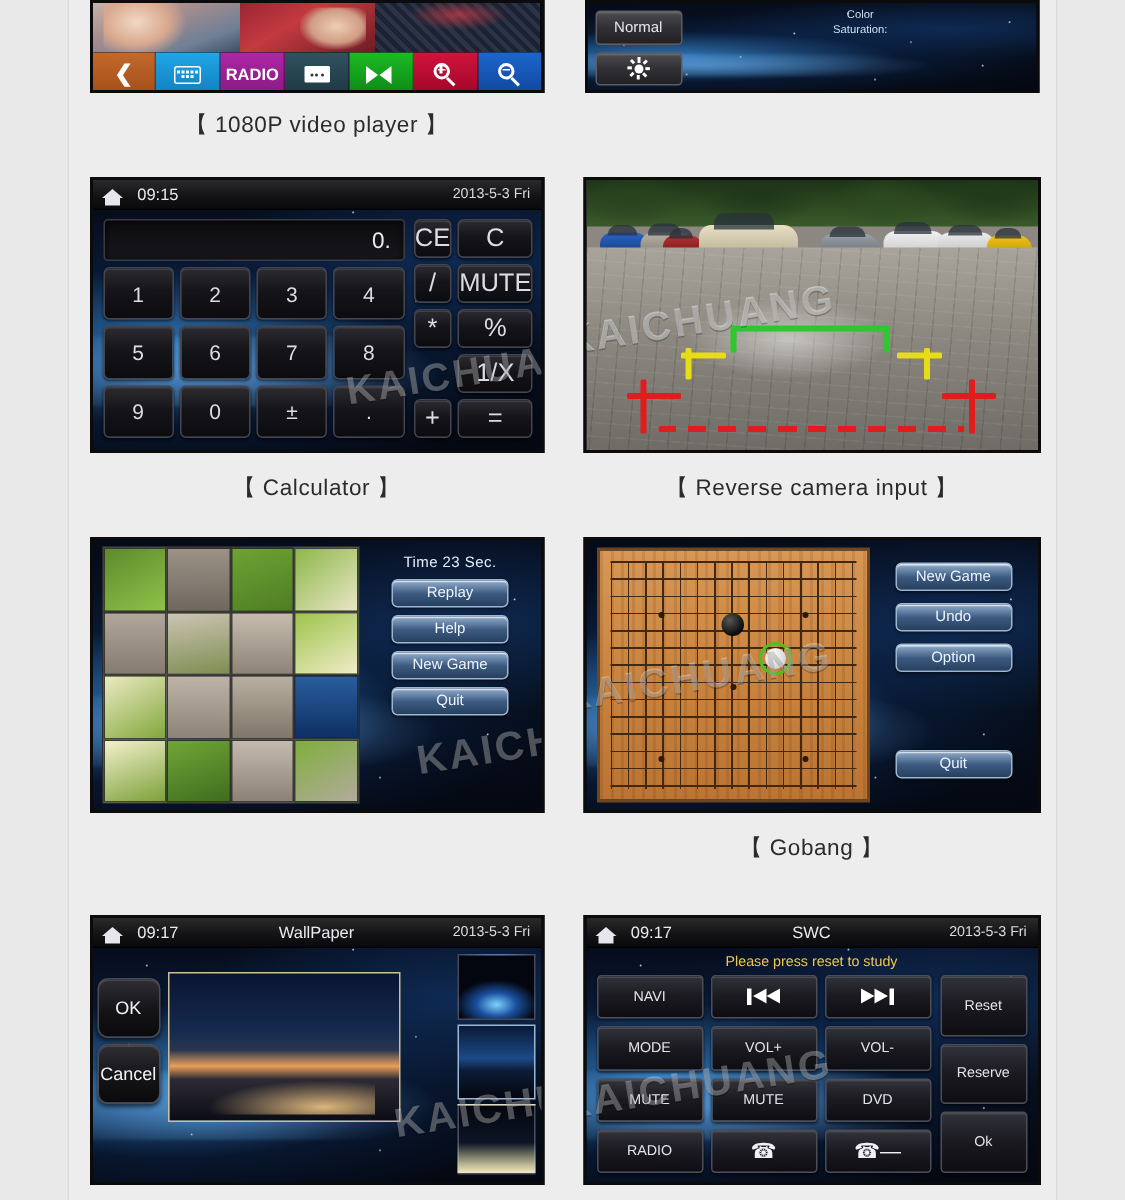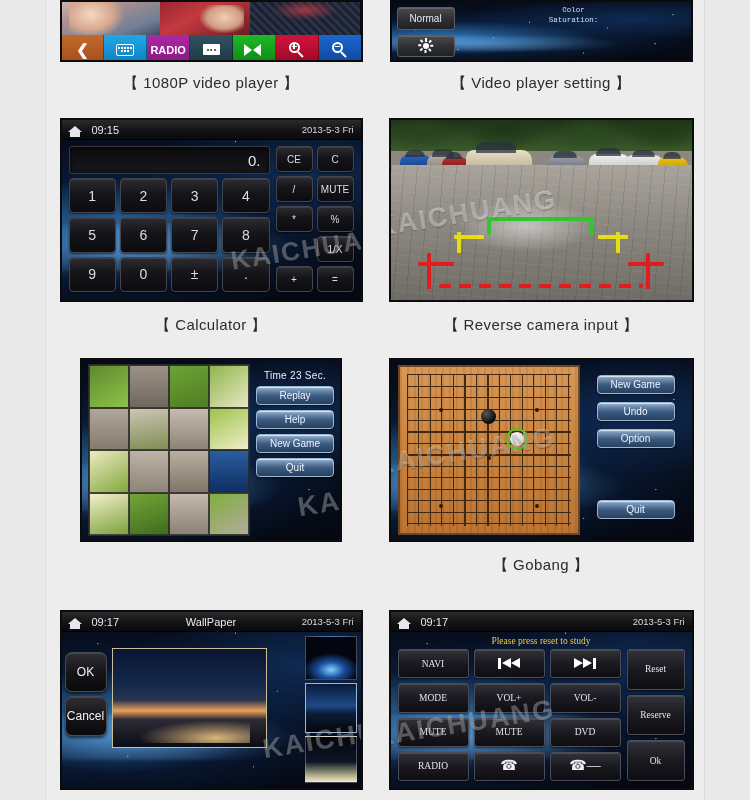--- a/index.html
+++ b/index.html
@@ -145,21 +145,21 @@
   .vs-left { width:58px; display:flex; flex-direction:column; gap:5px; padding-top:2px; }
   .vs-tab {
     height:25px; border-radius:3px; color:#e7e7ee; font-size:10px;
     display:flex; align-items:center; justify-content:center;
     background:linear-gradient(180deg,#4b4b50 0%,#303034 50%,#212124 100%);
     border:1px solid #5c5c62; box-shadow:inset 0 1px 0 rgba(255,255,255,.15);
   }
   .sun { width:15px; height:15px; position:relative; }
   .sun .c { position:absolute; left:4.5px; top:4.5px; width:6px; height:6px; background:#fff; border-radius:50%; }
   .sun .r { position:absolute; left:7px; top:0; width:1.5px; height:3.4px; background:#fff; transform-origin:0.75px 7.5px; }
-  .vs-right { flex:1; padding-left:7px; position:relative;font-family:Liberation Mono, monospace; }
+  .vs-right { flex:1; padding-left:7px; position:relative; }
   .vs-lbl { color:#cfe0f2; font-size:7.5px; line-height:1.15; margin-top:1px; text-align:center; }
   .vs-sliderrow { display:flex; align-items:center; margin-top:5px; gap:6px; }
   .colorwheel { width:16px; height:16px; border-radius:50%; border:1.6px solid #e8e8f2; flex:none;
     background:conic-gradient(#ff2d2d,#ffd400,#4dff4d,#00e5ff,#3a5bff,#c23bff,#ff2d2d);
     box-shadow:0 0 0 1px rgba(0,0,0,.4) inset; }
   .slider { flex:1; height:10px; border-radius:2px; position:relative;
     background:linear-gradient(180deg,#6ea6e8 0%,#2d69b8 55%,#1b4e94 100%);
     border:1px solid #14345f; }
   .slider .knob { position:absolute; left:44%; top:-3px; width:14px; height:15px; border-radius:3px;
     background:linear-gradient(180deg,#dfe9f5 0%,#9fc0e0 50%,#6d95bd 100%); border:1px solid #24527f; }
@@ -177,21 +177,21 @@
     color:#e8e8ef; font-size:15px; display:flex; align-items:center; justify-content:flex-end; padding-right:8px;
   }
   .calc-keys { flex:1; display:grid; grid-template-columns:repeat(4,1fr); grid-template-rows:repeat(3,1fr); gap:4px; }
   .k {
     border-radius:4px; display:flex; align-items:center; justify-content:center;
     color:#dcdce4; font-size:14px;
     background:linear-gradient(180deg,#2b2b31 0%,#151519 45%,#0c0c10 100%);
     border:1px solid #45454e; box-shadow:inset 0 1px 0 rgba(255,255,255,.10), 0 1px 2px rgba(0,0,0,.6);
   }
   .calc-right { width:78px; display:grid; grid-template-columns:1fr 1fr; grid-template-rows:repeat(5,1fr); gap:4px; }
-  .k.sm { font-size:10px; }
+  .k.sm { font-size:17px; }
 
   
   .cam { position:relative; width:100%; height:100%; overflow:hidden; background:#8c8881; }
   .cam .trees { position:absolute; left:0; top:0; width:100%; height:17%;
     background:linear-gradient(180deg,#1d3317 0%,#2e4a22 55%,#3a5a2a 100%); }
   .cam .trees::after{content:"";position:absolute;inset:0;
     background-image:radial-gradient(ellipse 12% 60% at 10% 40%, #29431f,transparent),
       radial-gradient(ellipse 14% 70% at 38% 30%, #1f3618,transparent),
       radial-gradient(ellipse 12% 60% at 66% 45%, #2c4a21,transparent),
       radial-gradient(ellipse 14% 65% at 90% 35%, #203a19,transparent);}
@@ -259,21 +259,21 @@
   }
   .wp-preview::after{content:"";position:absolute;left:10%;bottom:4%;width:80%;height:26%;
     background:radial-gradient(ellipse at 72% 80%, rgba(255,210,140,.85), rgba(255,180,90,0) 62%);}
   .wp-thumbs { position:absolute; right:4px; top:4px; width:52px; display:flex; flex-direction:column; gap:3px; }
   .thumb { width:52px; height:44px; border:1px solid rgba(200,200,220,.35); overflow:hidden; position:relative; }
   .thumb.t1 { background:radial-gradient(ellipse 70% 50% at 50% 78%, #7fd3ff 0%, #1a4f9e 38%, #04060f 78%); }
   .thumb.t2 { height:50px; background:linear-gradient(180deg,#0a1a38 0%,#1d4a86 45%,#0b1c36 62%,#05070f 100%); border-color:#9bb6d6; }
   .thumb.t3 { height:47px; background:linear-gradient(180deg,#05070f 0%,#0d1424 55%,#b3b08d 86%,#f2e9c6 100%); }
 
   
-  .swc-body { position:relative; z-index:5; height:calc(100% - 20px); padding:4px 7px 6px 7px;font-family:Liberation Serif, serif; }
+  .swc-body { position:relative; z-index:5; height:calc(100% - 20px); padding:4px 7px 6px 7px; }
   .swc-hint { text-align:center; color:#f0c94a; font-size:9.5px; margin-bottom:3px; }
   .swc-layout { display:flex; gap:6px; height:calc(100% - 14px); }
   .swc-main { flex:1; display:grid; grid-template-columns:repeat(3,1fr); grid-template-rows:repeat(4,1fr); gap:5px; }
   .swc-side { width:58px; display:grid; grid-template-rows:repeat(3,1fr); gap:5px; }
   .sb {
     border-radius:3px; display:flex; align-items:center; justify-content:center;
     color:#e3e3ea; font-size:9.5px;
     background:linear-gradient(180deg,#32323a 0%,#1a1a20 48%,#0d0d12 100%);
     border:1px solid #4d4d58; box-shadow:inset 0 1px 0 rgba(255,255,255,.12),0 1px 2px rgba(0,0,0,.6);
   }
@@ -376,21 +376,20 @@
                     <span class="r" style="transform:rotate(315deg)"></span>
                 </span>
               </div>
             </div>
             <div class="vs-right">
               <div class="vs-lbl">Color</div>
               <div class="vs-lbl">Saturation:</div>
             </div>
           </div>
         </div>
-        <div class="caption" style="margin-top:12px;">【 Video player setting 】</div>
       </div>
     </div>
 
     <div class="grid-row" style="top:118px;height:230px;">
 
       <div class="cell">
         <div class="screen" style="width:303px;height:184px;">
           <div class="sky"></div>
             <div class="ripple"></div>
           <div class="statusbar">
@@ -470,21 +469,21 @@
           </div>
           <div class="wm" style="left:-16px; top:78px; font-size:27px; color:rgba(255,255,255,.42);">KAICHUANG</div>
         </div>
         <div class="caption" style="margin-top:14px;">【 Reverse camera input 】</div>
       </div>
     </div>
 
     <div class="grid-row" style="top:358px;height:230px;">
 
       <div class="cell">
-        <div class="screen" style="width:262px;height:184px;">
+        <div class="screen" style="width:303px;height:184px;">
           <div class="sky"></div>
             <div class="ripple"></div>
           <div class="pz-body">
             <div class="pz-grid">
               <div class="tile" style="background:linear-gradient(150deg,#5e8a2c,#8fc24a);"></div>
               <div class="tile" style="background:linear-gradient(180deg,#9c9287,#6f675e);"></div>
               <div class="tile" style="background:linear-gradient(160deg,#6da334,#4f7d24);"></div>
               <div class="tile" style="background:linear-gradient(140deg,#8db74a,#e9e6c5);"></div>
               <div class="tile" style="background:linear-gradient(180deg,#b0a69a,#857b70);"></div>
               <div class="tile" style="background:linear-gradient(170deg,#ccc4b4,#7e8e52);"></div>
@@ -568,20 +567,21 @@
         <div class="caption" style="margin-top:10px;"></div>
       </div>
 
       <div class="cell">
         <div class="screen" style="width:305px;height:184px;">
           <div class="sky"></div>
             <div class="ripple"></div>
           <div class="statusbar">
             <span class="home"></span>
             <span class="clock">09:17</span>
+            <span class="title">SWC</span>
             <span class="date">2013-5-3 Fri</span>
           </div>
           <div class="swc-body">
             <div class="swc-hint">Please press reset to study</div>
             <div class="swc-layout">
               <div class="swc-main">
                 <div class="sb">NAVI</div>
                 <div class="sb">
                     <span class="prev">
                       <i></i>

